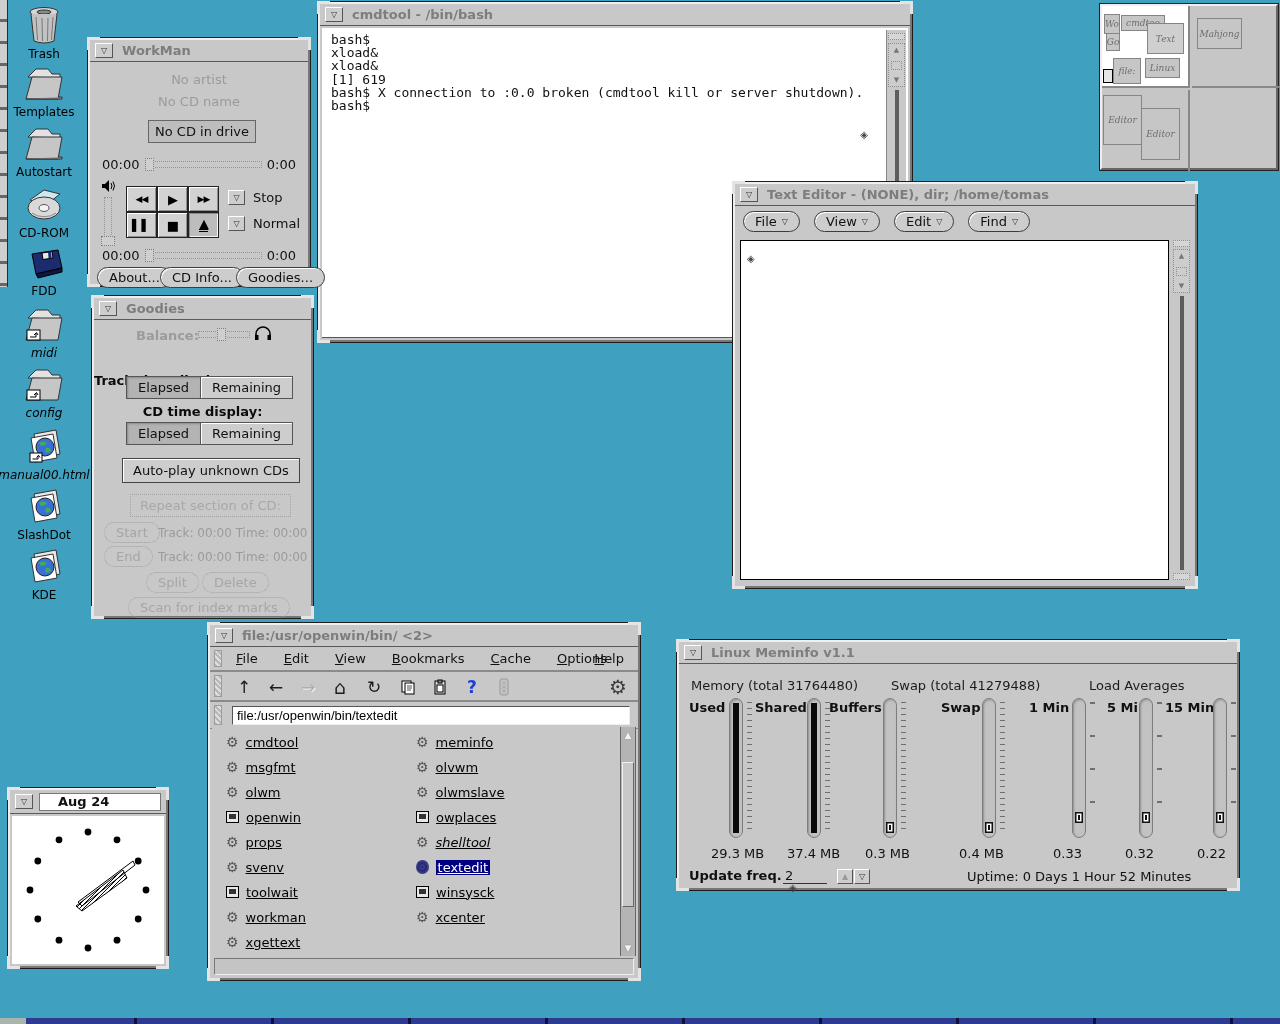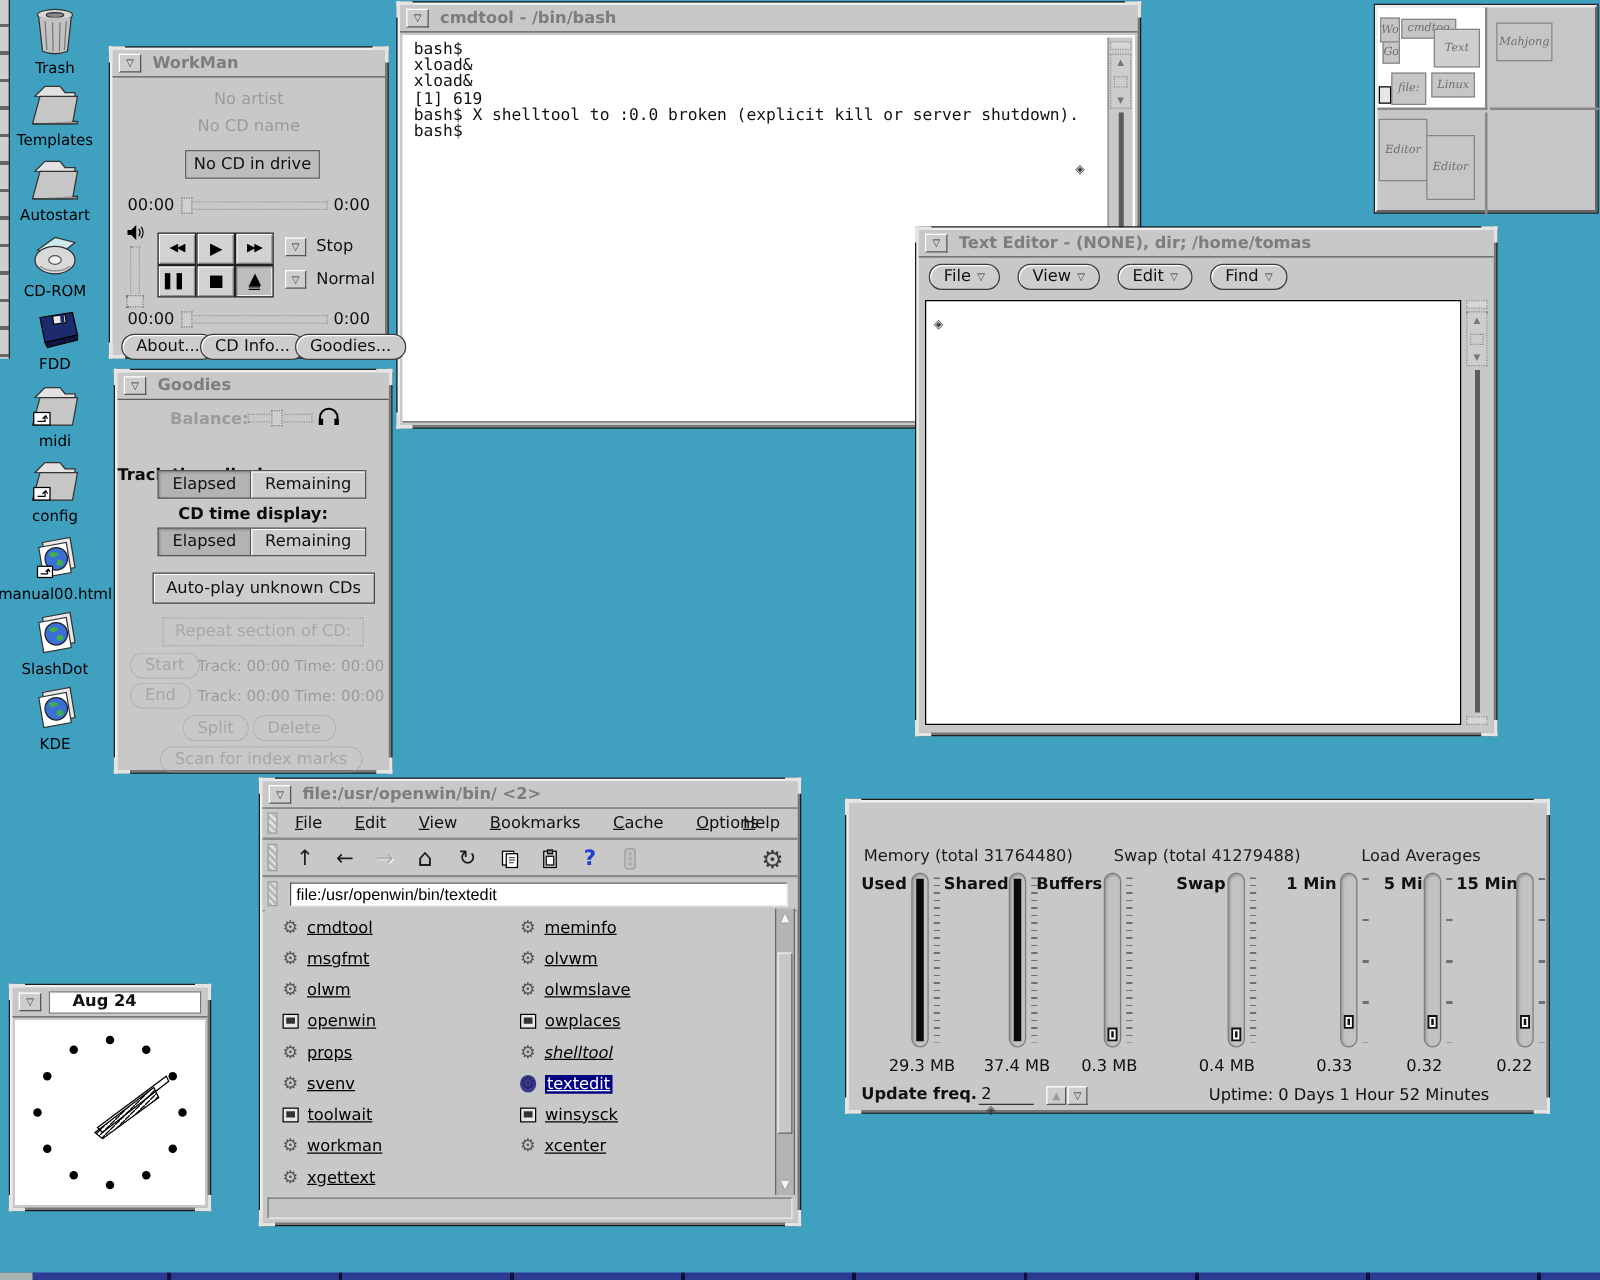--- a/index.html
+++ b/index.html
@@ -77,21 +77,21 @@
 .gfill{position:absolute;left:3px;width:6px;background:#0a0a0a}
 .gthumb{position:absolute;left:2px;bottom:4px;width:8px;height:11px;background:#111;box-shadow:inset 0 0 0 1.5px #111,inset 0 0 0 3px #fff}
 .gticks{position:absolute;width:5px;height:132px;background:repeating-linear-gradient(to bottom,#6f6f6f 0 1px,transparent 1px 6px)}
 .gticks.coarse{background:repeating-linear-gradient(to bottom,#6f6f6f 0 2px,transparent 2px 33px)}
 .glabel{position:absolute;font-weight:bold;font-size:13px}
 .gval{position:absolute;font-size:13px}
 .mhead{position:absolute;font-size:13px;color:#1c1c1c}
 
 .dicon{position:absolute;width:88px;display:flex;flex-direction:column;align-items:center;gap:2px}
 .dicon .lbl{font-size:12px;color:#000;white-space:nowrap}
-.dicon .lbl.it{}
+.dicon .lbl.it{font-style:italic}
 
 .pwin{position:absolute;border:1px solid #858585;background:#c6c6c6;font-family:"DejaVu Serif",serif;font-style:italic;font-size:9px;color:#6e6e6e;display:flex;align-items:center;justify-content:center;overflow:hidden;white-space:nowrap}
 
 .edgeL{position:absolute;left:0;top:0;width:8px;height:287px;border-right:1px solid #2a2a2a;background:repeating-linear-gradient(to bottom,#cfcfcf 0 19px,#666 19px 22px)}
 .taskstrip{position:absolute;left:0;bottom:0;width:1280px;height:6px;background:repeating-linear-gradient(to right,#2c3a92 0 134px,#10103a 134px 137px)}
 .taskstrip .endcap{position:absolute;left:0;top:0;width:26px;height:6px;background:#a9b4ae}
 .mini-ic{position:absolute;width:10px;height:14px;border:1px solid #000;background:#e6e6e6;font-size:7px;font-style:normal;display:flex;align-items:center;justify-content:center;color:#222}
 </style>
 </head>
 <body>
@@ -192,21 +192,21 @@
 <div class="olwin" style="left:318px;top:2px;width:594px;height:340px">
   <i class="cnr tl"></i>
     <i class="cnr tr"></i>
     <i class="cnr bl"></i>
     <i class="cnr br"></i>
   <div class="oltitle">
     <span class="olclose"></span>
     <span class="oltext">cmdtool - /bin/bash</span>
   </div>
   <div class="term">
-    <div class="termtxt"><div>bash$</div><div>xload&amp;</div><div>xload&amp;</div><div>[1] 619</div><div>bash$ X shelltool to :0.0 broken (explicit kill or server shutdown).</div><div>bash$</div></div>
+    <div class="termtxt"><div>bash$</div><div>xload&amp;</div><div>xload&amp;</div><div>[1] 619</div><div>bash$ X connection to :0.0 broken (cmdtool kill or server shutdown).</div><div>bash$</div></div>
     <span class="caret" style="position:absolute;right:40px;top:95px"></span>
     <div class="olsb" style="right:2px;top:2px;bottom:2px;background:#c8c8c8;border-left:1px solid #888">
       <span class="anchor" style="top:3px"></span>
       <div class="elev" style="top:13px">
           <span class="u"></span>
           <span class="m"></span>
           <span class="d"></span>
         </div>
       <span class="cable" style="top:60px;bottom:8px"></span>
     </div>
@@ -510,20 +510,24 @@
     <span class="ar" style="bottom:1px">▼</span>
   </div>
   <div class="kstatus"></div>
 </div>
 
 <div class="olwin" style="left:677px;top:640px;width:562px;height:250px">
   <i class="cnr tl"></i>
     <i class="cnr tr"></i>
     <i class="cnr bl"></i>
     <i class="cnr br"></i>
+  <div class="oltitle">
+    <span class="olclose"></span>
+    <span class="oltext">Linux Meminfo  v1.1</span>
+  </div>
   <span class="mhead" style="left:12px;top:36px">Memory   (total 31764480)</span>
   <span class="mhead" style="left:212px;top:36px">Swap (total 41279488)</span>
   <span class="mhead" style="left:410px;top:36px">Load Averages</span>
 
   <span class="glabel" style="left:10px;top:58px">Used</span>
   <div class="gauge" style="left:50px;top:56px">
       <span class="gfill" style="top:4px;bottom:4px"></span>
     </div>
   <div class="gticks" style="left:68px;top:60px"></div>
   <span class="gval" style="left:32px;top:204px">29.3 MB</span>

